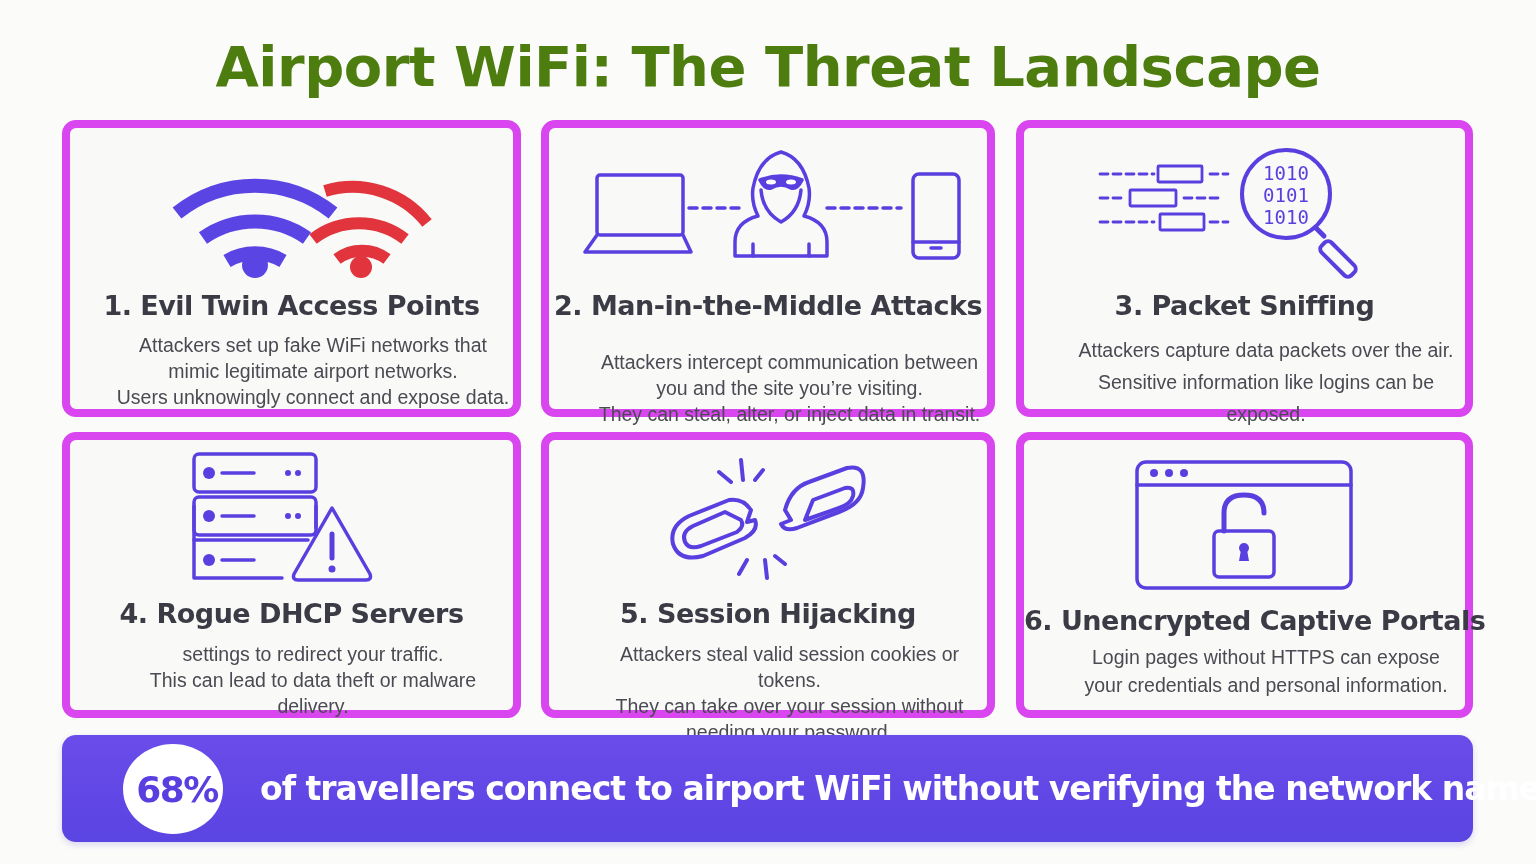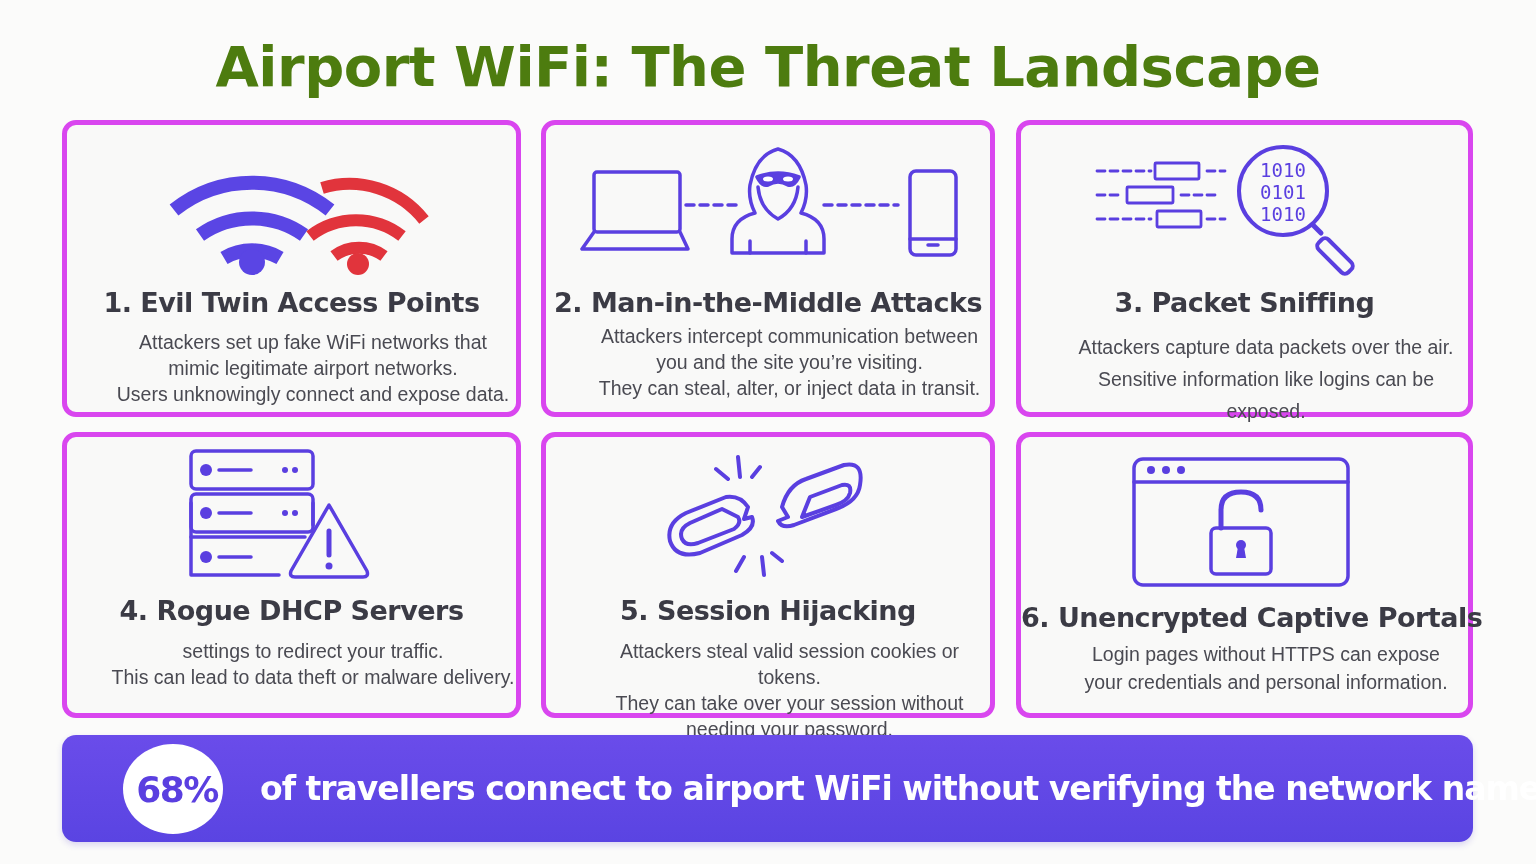--- a/index.html
+++ b/index.html
@@ -6,21 +6,21 @@
   html, body { width: 1536px; height: 864px; background: #fbfbfa; overflow: hidden; }
   body { position: relative; font-family: "Liberation Sans", "DejaVu Sans", sans-serif; color: #3a3a44; }
 
   .title {
     position: absolute; left: 0; top: 34px; width: 1536px; text-align: center;
     font-family: "DejaVu Sans", sans-serif; font-weight: bold; font-size: 56px;
     letter-spacing: -0.5px; color: #4d7c0f;
   }
 
   .card {
-    position: absolute; background: #f9f9f8; border: 5px solid #d946ef; border-radius: 14px; padding-left: 36px;
+    position: absolute; background: #f9f9f8; border: 8px solid #d946ef; border-radius: 14px; padding-left: 36px;
   }
   .card .icon { position: absolute; }
   .card .card-title {
     position: absolute; left: 0; width: 100%; text-align: center;
     font-family: "DejaVu Sans", sans-serif; font-weight: bold; font-size: 27px;
     color: #3b3b45; letter-spacing: -0.5px; white-space: nowrap;
   }
   .card .card-desc {
     position: absolute; left: 0; width: 100%; text-align: center;
     font-family: "Liberation Sans", sans-serif; font-size: 19.5px; line-height: 26px;
@@ -101,21 +101,21 @@
       <rect x="330" y="24" width="46" height="84" rx="6"></rect>
       <path d="M348 98 L358 98"></path>
       <path d="M330 92 L376 92"></path>
     </g>
     <g fill="#ffffff">
       <ellipse cx="188" cy="32" rx="5" ry="2.5"></ellipse>
       <ellipse cx="208" cy="32" rx="5" ry="2.5"></ellipse>
     </g>
   </svg>
   <div class="card-title" style="top:162px">2. Man-in-the-Middle Attacks</div>
-  <div class="card-desc" style="top:198px">
+  <div class="card-desc" style="top:221px">
     <span>Attackers intercept communication between</span>
     <span>you and the site you’re visiting.</span>
     <span>They can steal, alter, or inject data in transit.</span>
   </div>
 </div>
 
 <div class="card" id="c3">
   <svg class="icon" style="left:74px;top:16px" width="280" height="140" viewBox="0 0 280 140">
     <g fill="none" stroke="#5a3fe0" stroke-width="2.8" stroke-linecap="round">
       <path d="M2 30 L56 30" stroke-dasharray="8 5"></path>

